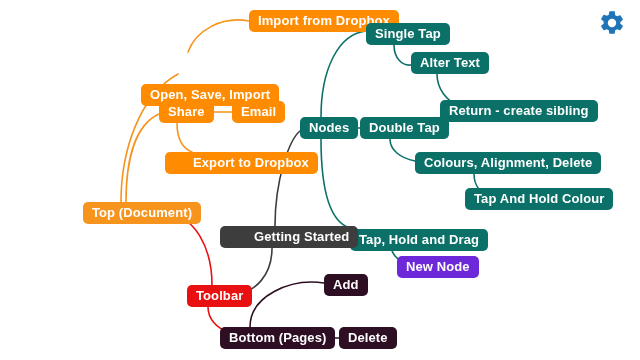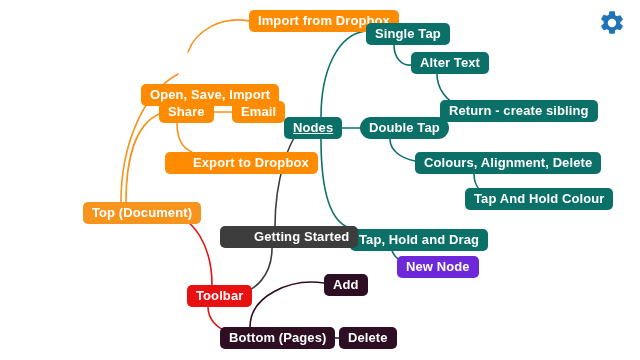--- a/index.html
+++ b/index.html
@@ -81,22 +81,22 @@
   <div id="nodes-layer">
       <div class="node" style="left: 249px; top: 10px; min-width: 88px; background: rgb(255, 140, 0);"><span>Import from Dropbox</span></div>
       <div class="node" style="left: 141px; top: 52px; min-width: 94px; background: rgb(255, 140, 0); margin-top: 32px;"><span>Open, Save, Import</span></div>
       <div class="node" style="left: 159px; top: 101px; min-width: 37px; background: rgb(255, 140, 0);"><span>Share</span></div>
       <div class="node" style="left: 232px; top: 101px; min-width: 37px; background: rgb(255, 140, 0);"><span>Email</span></div>
       <div class="node" style="left: 165px; top: 152px; min-width: 89px; background: rgb(255, 140, 0); padding-left: 28px;"><span>Export to Dropbox</span></div>
       <div class="node" style="left: 83px; top: 202px; min-width: 79px; background: rgb(247, 148, 30);"><span>Top (Document)</span></div>
       <div class="node" style="left: 366px; top: 23px; min-width: 57px; background: rgb(11, 113, 104);"><span>Single Tap</span></div>
       <div class="node" style="left: 411px; top: 52px; min-width: 53px; background: rgb(11, 113, 104);"><span>Alter Text</span></div>
       <div class="node" style="left: 440px; top: 100px; min-width: 101px; background: rgb(11, 113, 104);"><span>Return - create sibling</span></div>
-      <div class="node" style="left: 284px; top: 117px; min-width: 42px; background: rgb(11, 113, 104); text-decoration: underline;"><span>Nodes</span></div>
-      <div class="node" style="left: 360px; top: 117px; min-width: 61px; background: rgb(11, 113, 104); border-radius: 11px;"><span>Double Tap</span></div>
+      <div class="node" style="left: 300px; top: 117px; min-width: 42px; background: rgb(11, 113, 104);"><span>Nodes</span></div>
+      <div class="node" style="left: 360px; top: 117px; min-width: 61px; background: rgb(11, 113, 104);"><span>Double Tap</span></div>
       <div class="node" style="left: 415px; top: 152px; min-width: 119px; background: rgb(11, 113, 104); text-align: right;"><span>Colours, Alignment, Delete</span></div>
       <div class="node" style="left: 465px; top: 188px; min-width: 96px; background: rgb(11, 113, 104);"><span>Tap And Hold Colour</span></div>
       <div class="node" style="left: 350px; top: 219px; min-width: 90px; background: rgb(11, 113, 104); margin-top: 10px;"><span>Tap, Hold and Drag</span></div>
       <div class="node" style="left: 397px; top: 256px; min-width: 56px; background: #6d28d9;"><span>New Node</span></div>
       <div class="node" style="left: 220px; top: 226px; min-width: 76px; background: rgb(61, 61, 61); padding-left: 34px;"><span>Getting Started</span></div>
       <div class="node" style="left: 187px; top: 285px; min-width: 46px; background: rgb(232, 16, 16);"><span>Toolbar</span></div>
       <div class="node" style="left: 324px; top: 274px; min-width: 32px; background: rgb(45, 14, 34);"><span>Add</span></div>
       <div class="node" style="left: 220px; top: 327px; min-width: 71px; background: rgb(45, 14, 34);"><span>Bottom (Pages)</span></div>
       <div class="node" style="left: 339px; top: 327px; min-width: 39px; background: rgb(45, 14, 34);"><span>Delete</span></div>
     </div>

